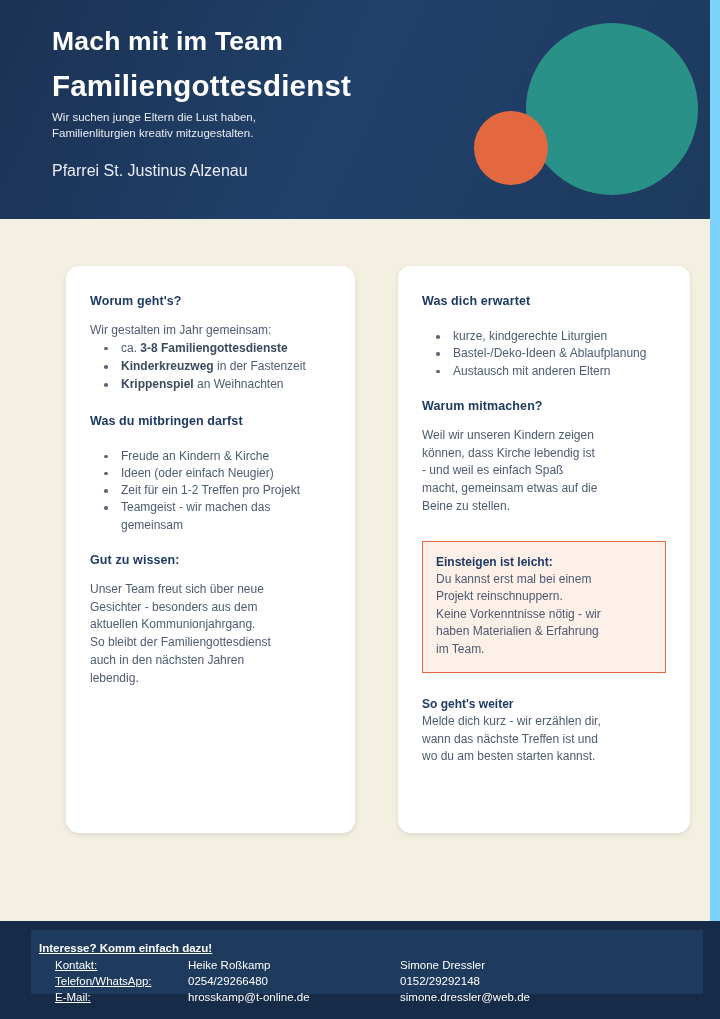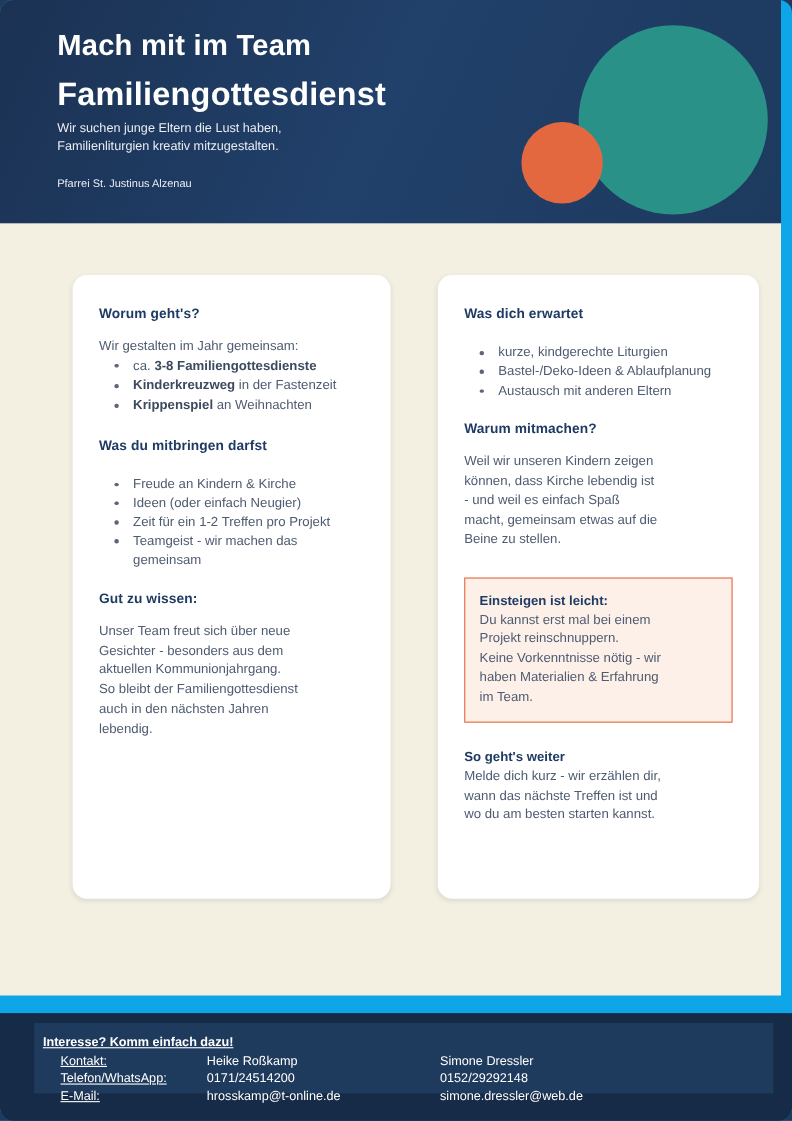--- a/index.html
+++ b/index.html
@@ -13,23 +13,22 @@
 
   body {
     font-family: "Liberation Sans", sans-serif;
     background: #1e3a5c;
   }
 
   .poster {
     position: relative;
     width: 720px;
     height: 1019px;
-    background: #0ea5e9;
+    background: #7dd3fc;
     overflow: hidden;
-    border-radius: 12px;
   }
 
   
   .header {
     position: absolute;
     left: 0;
     top: 0;
     width: 710px;
     height: 219px;
     background: linear-gradient(115deg, #1b3253 0%, #21406a 48%, #1d3a5e 100%);
@@ -64,21 +63,21 @@
 
   .subtitle {
     margin-top: 8px;
     font-size: 11.5px;
     line-height: 1.38;
     color: #e9edf3;
   }
 
   .org {
     margin-top: 21px;
-    font-size: 10px;
+    font-size: 16px;
     color: #e9edf3;
   }
 
   .blob {
     position: absolute;
     border-radius: 50%;
     z-index: 1;
   }
   .blob-teal {
     width: 172px;
@@ -93,21 +92,21 @@
     right: 162px;
     top: 111px;
     background: #e4683f;
     z-index: 2;
   }
 
   
   .columns {
     position: absolute;
     left: 0;
-    top: 203px;
+    top: 219px;
     width: 710px;
     height: 702px;
     background: #f3efe1;
   }
 
   .card {
     position: absolute;
     top: 47px;
     background: #ffffff;
     border-radius: 13px;
@@ -359,21 +358,21 @@
       <div class="footer-grid">
 
         <div class="footer-row">
           <div class="f-label">Kontakt:</div>
           <div class="f-c1">Heike Roßkamp</div>
           <div class="f-c2">Simone Dressler</div>
         </div>
 
         <div class="footer-row">
           <div class="f-label">Telefon/WhatsApp:</div>
-          <div class="f-c1">0171/24514200</div>
+          <div class="f-c1">0254/29266480</div>
           <div class="f-c2">0152/29292148</div>
         </div>
 
         <div class="footer-row">
           <div class="f-label">E-Mail:</div>
           <div class="f-c1 f-link">hrosskamp@t-online.de</div>
           <div class="f-c2 f-link">simone.dressler@web.de</div>
         </div>
 
       </div>

